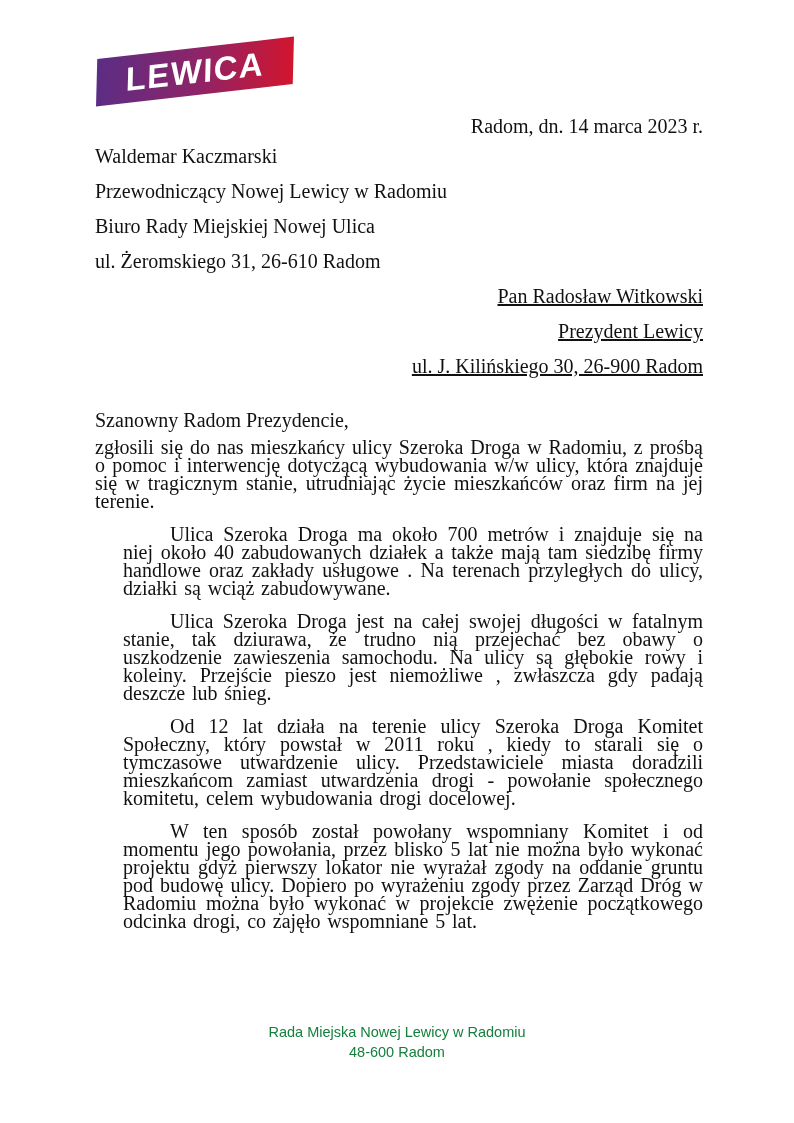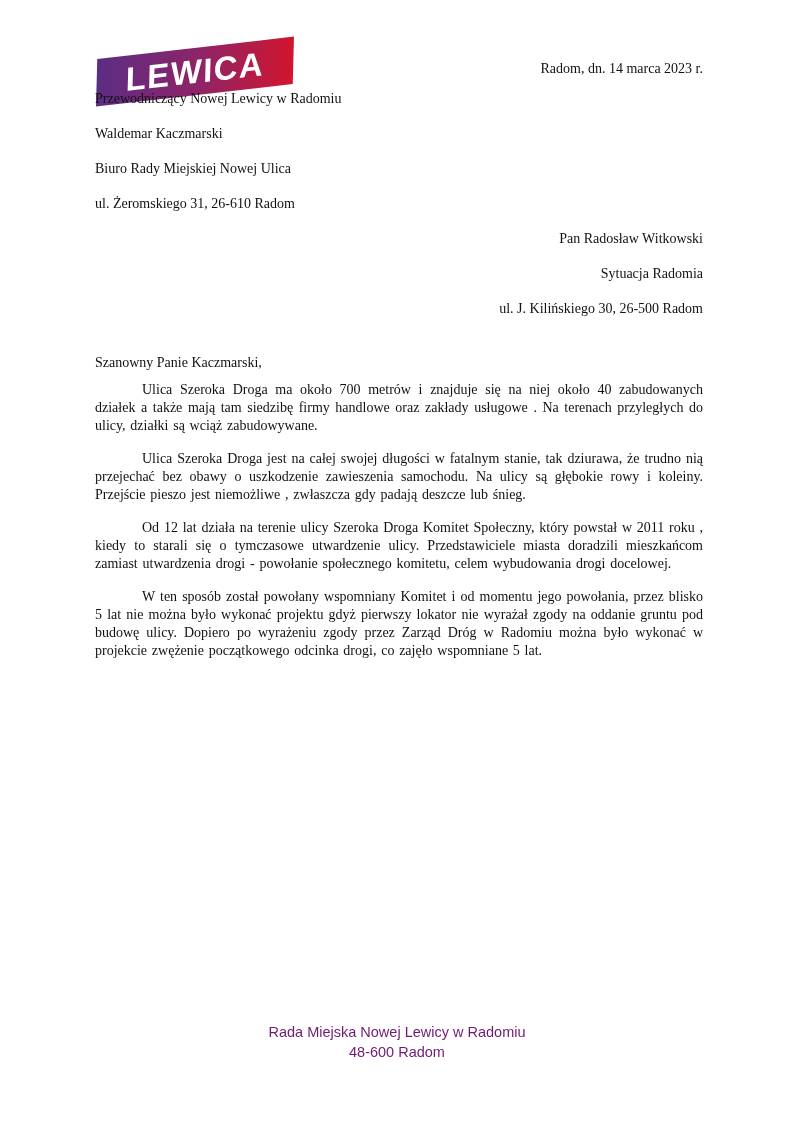--- a/index.html
+++ b/index.html
@@ -37,84 +37,85 @@
     line-height: 1;
     user-select: none;
   }
 
   
   .content {
     position: absolute;
     left: 95px;
     right: 91px;
     top: 0;
-    padding-top: 60px;
-    font-size: 14px;
+    padding-top: 117px;
+    font-size: 20px;
   }
   .content p { margin: 0; line-height: 18px; }
 
   .date-line { text-align: right; margin-bottom: 12px !important; }
 
   .sender-block p { margin-bottom: 17px; }
   .sender-block p:last-child { margin-bottom: 17px; }
 
-  .recipient-block { margin-top: 10px; text-align: right; }
+  .recipient-block { margin-top: 10px; text-align: right; text-decoration: underline; }
   .recipient-block p { margin-bottom: 17px; }
   .recipient-block p:last-child { margin-bottom: 0; }
 
   .salutation { margin-top: 36px !important; margin-bottom: 9px !important; }
 
   .para {
     text-align: justify;
     word-spacing: 0.09em;
     margin-bottom: 15px !important;
   }
-  .para.indent { text-indent: 47px; }
+  .para.indent { text-indent: 47px; margin-left: 28px; }
 
   
   .footer {
     position: absolute;
     left: 0;
     right: 0;
     top: 1022px;
     text-align: center;
     font-family: "Liberation Sans", sans-serif;
     font-size: 14.5px;
-    color: #701a75;
+    color: #15803d;
   }
   .footer p { margin: 0; line-height: 20px; }
 </style>
 </head>
 <body>
 
 <div class="page">
 
   <div class="logo-banner">
     <span class="logo-text">LEWICA</span>
   </div>
 
   <div class="content">
 
     <p class="date-line">Radom, dn. 14 marca 2023 r.</p>
 
     <div class="sender-block">
+      <p>Waldemar Kaczmarski</p>
       <p>Przewodniczący Nowej Lewicy w Radomiu</p>
-      <p>Waldemar Kaczmarski</p>
       <p>Biuro Rady Miejskiej Nowej Ulica</p>
       <p>ul. Żeromskiego 31, 26-610 Radom</p>
     </div>
 
     <div class="recipient-block">
       <p>Pan Radosław Witkowski</p>
-      <p>Sytuacja Radomia</p>
-      <p>ul. J. Kilińskiego 30, 26-500 Radom</p>
+      <p>Prezydent Lewicy</p>
+      <p>ul. J. Kilińskiego 30, 26-900 Radom</p>
     </div>
 
-    <p class="salutation">Szanowny Panie Kaczmarski,</p>
+    <p class="salutation">Szanowny Radom Prezydencie,</p>
 
+    <p class="para">zgłosili się do nas mieszkańcy ulicy Szeroka Droga w Radomiu, z prośbą o pomoc i interwencję dotyczącą wybudowania w/w ulicy, która znajduje się w tragicznym stanie, utrudniając życie mieszkańców oraz firm na jej terenie.</p>
     <p class="para indent">Ulica Szeroka Droga ma około 700 metrów i znajduje się na niej około 40 zabudowanych działek a także mają tam siedzibę firmy handlowe oraz zakłady usługowe . Na terenach przyległych do ulicy, działki są wciąż zabudowywane.</p>
     <p class="para indent">Ulica Szeroka Droga jest na całej swojej długości w fatalnym stanie, tak dziurawa, że trudno nią przejechać bez obawy o uszkodzenie zawieszenia samochodu. Na ulicy są głębokie rowy i koleiny. Przejście pieszo jest niemożliwe , zwłaszcza gdy padają deszcze lub śnieg.</p>
     <p class="para indent">Od 12 lat działa na terenie ulicy Szeroka Droga Komitet Społeczny, który powstał w 2011 roku , kiedy to starali się o tymczasowe utwardzenie ulicy. Przedstawiciele miasta doradzili mieszkańcom zamiast utwardzenia drogi - powołanie społecznego komitetu, celem wybudowania drogi docelowej.</p>
     <p class="para indent">W ten sposób został powołany wspomniany Komitet i od momentu jego powołania, przez blisko 5 lat nie można było wykonać projektu gdyż pierwszy lokator nie wyrażał zgody na oddanie gruntu pod budowę ulicy. Dopiero po wyrażeniu zgody przez Zarząd Dróg w Radomiu można było wykonać w projekcie zwężenie początkowego odcinka drogi, co zajęło wspomniane 5 lat.</p>
 
   </div>
 
   <div class="footer">
     <p>Rada Miejska Nowej Lewicy w Radomiu</p>
     <p>48-600 Radom</p>

